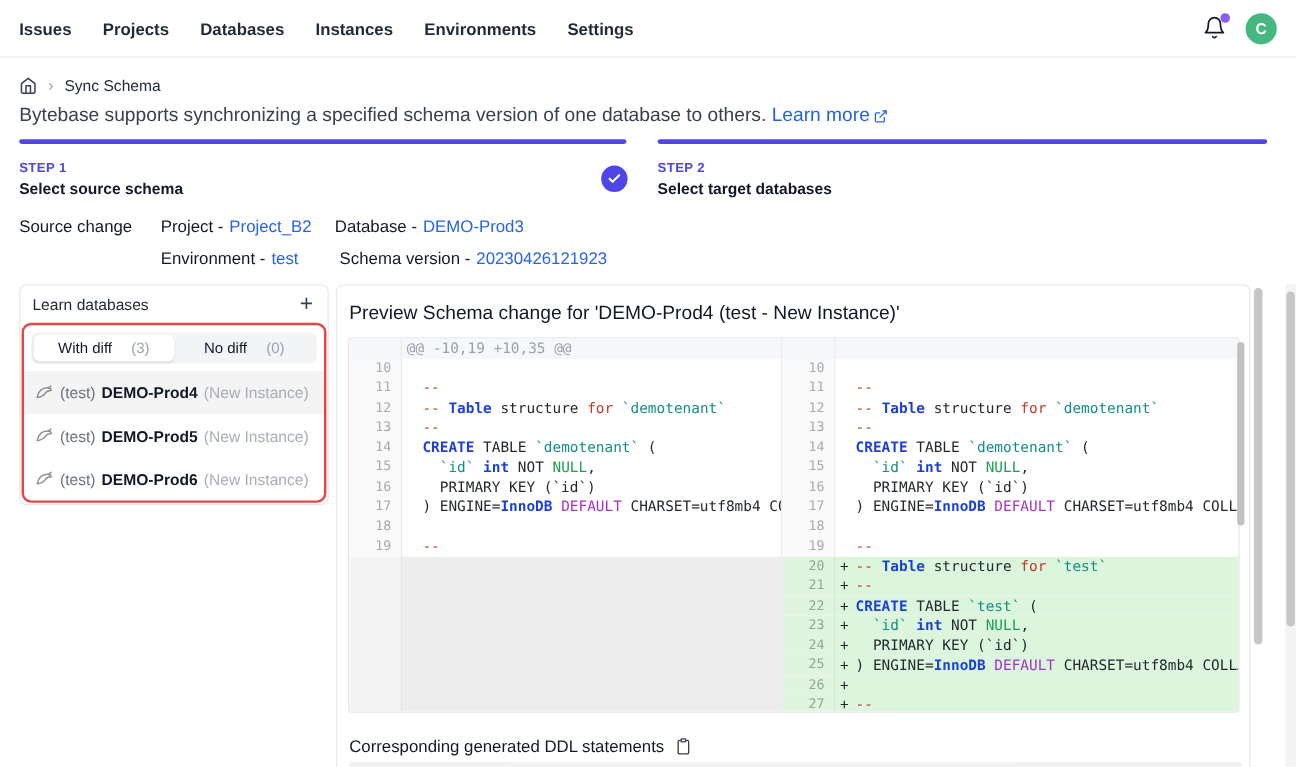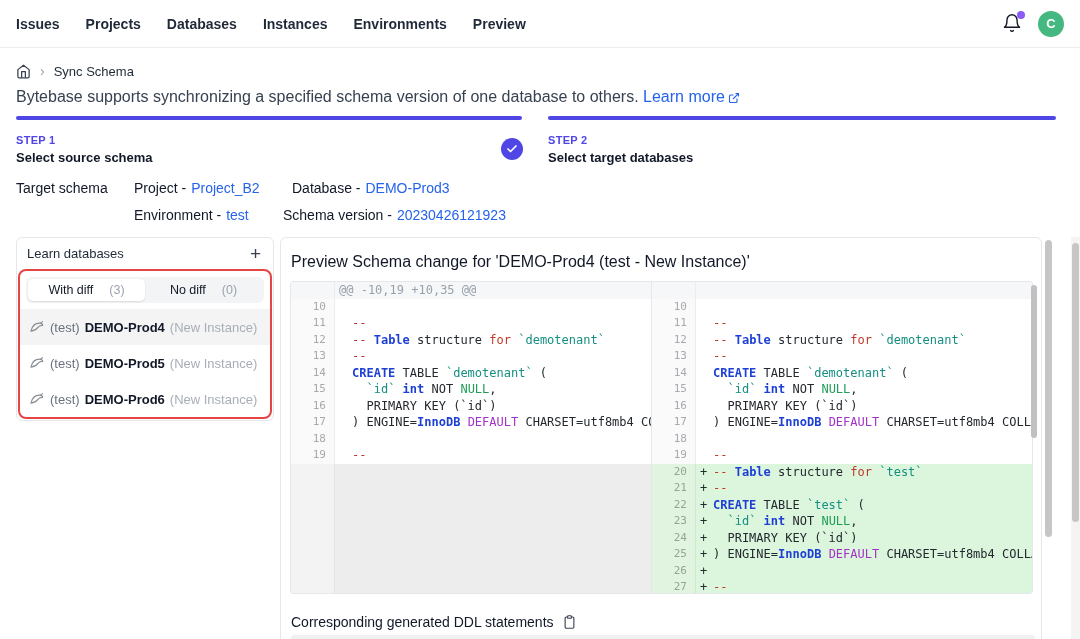--- a/index.html
+++ b/index.html
@@ -36,21 +36,21 @@
   .step1 { left:16px; } .step2 { left:548px; }
   .step-label { font-size:11px; font-weight:700; color:#4f46e5; letter-spacing:.3px; }
   .step-title { margin-top:4px; font-size:13px; font-weight:700; color:#111827; }
   .check { position:absolute; left:501px; top:138px; width:22px; height:22px;
     border-radius:50%; background:#4f46e5; display:flex; align-items:center;
     justify-content:center; }
   
   .src { position:absolute; font-size:14px; color:#111827; }
   .src a { margin-left:5px; }
   .src-label { left:16px; top:180px; }
-  .c2r1 { left:134px; top:180px; } .c3r1 { left:292px; top:180px; }
+  .c2r1 { left:134px; top:180px; } .c3r1 { left:279px; top:180px; }
   .c2r2 { left:134px; top:207px; } .c3r2 { left:283px; top:207px; }
   
   .left-card { position:absolute; left:16px; top:237px; width:258px;
     border:1px solid #e5e7eb; border-radius:6px; background:#fff; padding-bottom:1px; }
   .panel-head { height:31px; display:flex; align-items:center; padding:0 10px; }
   .panel-title { font-size:13px; color:#1f2937; }
   .plus-btn { margin-left:auto; background:none; border:none; font-size:19px;
     font-weight:300; color:#374151; cursor:pointer; line-height:1; padding:0 2px; }
   .red-box { margin:0 1px; border:2px solid #e54545; border-radius:8px; overflow:hidden; }
   .tabs { margin:6px; height:26px; background:#f3f4f6; border-radius:6px;
@@ -116,21 +116,21 @@
 </head>
 <body>
 
 <nav class="nav">
   <div class="nav-items">
       <div class="nav-item">Issues</div>
       <div class="nav-item">Projects</div>
       <div class="nav-item">Databases</div>
       <div class="nav-item">Instances</div>
       <div class="nav-item">Environments</div>
-      <div class="nav-item">Preview</div>
+      <div class="nav-item">Settings</div>
     </div>
   <div class="nav-right">
     <div class="bell-wrap">
       <svg width="20" height="20" viewBox="0 0 24 24">
         <path d="M18 8A6 6 0 0 0 6 8c0 7-3 9-3 9h18s-3-2-3-9" fill="none" stroke="#111827" stroke-width="1.7" stroke-linejoin="round"></path>
         <path d="M13.73 21a2 2 0 0 1-3.46 0" fill="none" stroke="#111827" stroke-width="1.7" stroke-linecap="round"></path>
       </svg>
       <span class="bell-dot"></span>
     </div>
     <div class="avatar">C</div>
@@ -164,21 +164,21 @@
 <div class="check">
   <svg width="12" height="12" viewBox="0 0 24 24">
       <polyline points="20 6 9 17 4 12" fill="none" stroke="#fff" stroke-width="3.4" stroke-linecap="round" stroke-linejoin="round"></polyline>
     </svg>
 </div>
 <div class="step step2">
   <div class="step-label">STEP 2</div>
   <div class="step-title">Select target databases</div>
 </div>
 
-<div class="src src-label">Target schema</div>
+<div class="src src-label">Source change</div>
 <div class="src c2r1">
   <span>Project -</span><a class="lnk">Project_B2</a>
 </div>
 <div class="src c3r1">
   <span>Database -</span><a class="lnk">DEMO-Prod3</a>
 </div>
 <div class="src c2r2">
   <span>Environment -</span><a class="lnk">test</a>
 </div>
 <div class="src c3r2">

